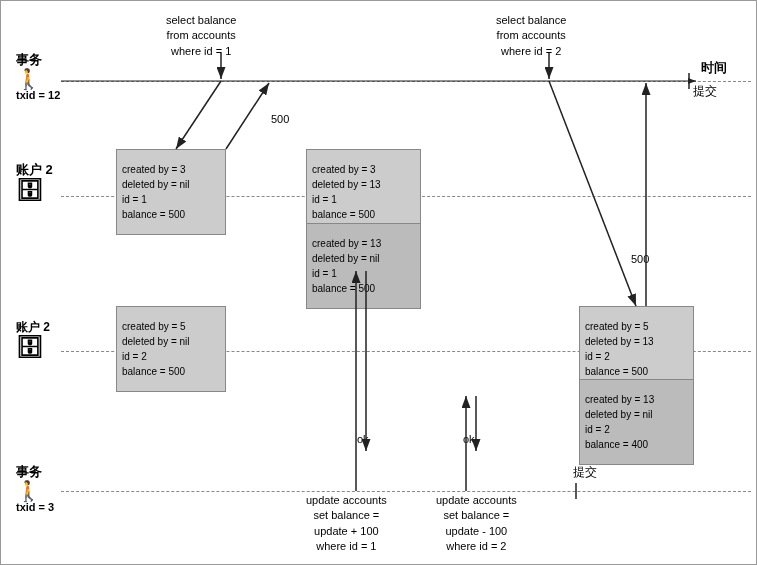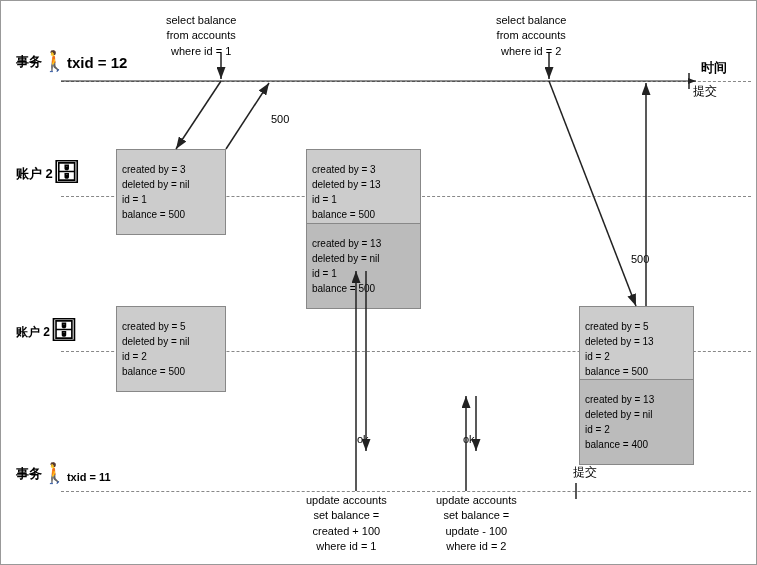--- a/index.html
+++ b/index.html
@@ -15,22 +15,22 @@
       position: relative;
       width: 757px;
       height: 565px;
       background: #fff;
       border: 1px solid #999;
     }
     
     .row-label {
       position: absolute;
       display: flex;
-      flex-direction: row;
-      align-items: flex-end;
+      flex-direction: column;
+      align-items: flex-start;
       font-size: 13px;
       font-weight: bold;
     }
     .person-icon {
       font-size: 20px;
       line-height: 1;
     }
     .db-icon {
       font-size: 22px;
       line-height: 1;
@@ -87,37 +87,37 @@
 <div class="diagram">
 
   <div class="timeline" style="top: 80px; left: 60px; width: 690px;"></div>
   <div class="timeline" style="top: 195px; left: 60px; width: 690px;"></div>
   <div class="timeline" style="top: 350px; left: 60px; width: 690px;"></div>
   <div class="timeline" style="top: 490px; left: 60px; width: 690px;"></div>
 
   <div class="row-label" style="left: 15px; top: 50px;">
     <span style="font-size:13px; font-weight:bold;">事务</span>
     <span class="person-icon">🚶</span>
-    <span style="font-size:15px;">txid = 12</span>
+    <span style="font-size:11px;">txid = 12</span>
   </div>
 
   <div class="row-label" style="left: 15px; top: 160px;">
     <span style="font-size:13px; font-weight:bold;">账户 2</span>
     <span class="db-icon">🗄</span>
   </div>
 
   <div class="row-label" style="left: 15px; top: 318px;">
     <span style="font-size:12px; font-weight:bold;">账户 2</span>
     <span class="db-icon">🗄</span>
   </div>
 
   <div class="row-label" style="left: 15px; top: 462px;">
     <span style="font-size:13px; font-weight:bold;">事务</span>
     <span class="person-icon">🚶</span>
-    <span style="font-size:11px;">txid = 11</span>
+    <span style="font-size:11px;">txid = 3</span>
   </div>
 
   <div class="sql-box" style="left: 165px; top: 12px;">
     <div>select balance</div>
     <div>from accounts</div>
     <div>where id = 1</div>
   </div>
 
   <div class="sql-box" style="left: 495px; top: 12px;">
     <div>select balance</div>
@@ -161,21 +161,21 @@
   <div class="record-box" style="left: 578px; top: 378px; min-width: 115px; background:#bbb;">
     <div>created by = 13</div>
     <div>deleted by = nil</div>
     <div>id = 2</div>
     <div>balance = 400</div>
   </div>
 
   <div class="sql-box" style="left: 305px; top: 492px; text-align:center;">
     <div>update accounts</div>
     <div>set balance =</div>
-    <div>created + 100</div>
+    <div>update + 100</div>
     <div>where id = 1</div>
   </div>
   <div class="sql-box" style="left: 435px; top: 492px; text-align:center;">
     <div>update accounts</div>
     <div>set balance =</div>
     <div>update - 100</div>
     <div>where id = 2</div>
   </div>
 
   <div class="label-text" style="left: 270px; top: 112px;">500</div>

